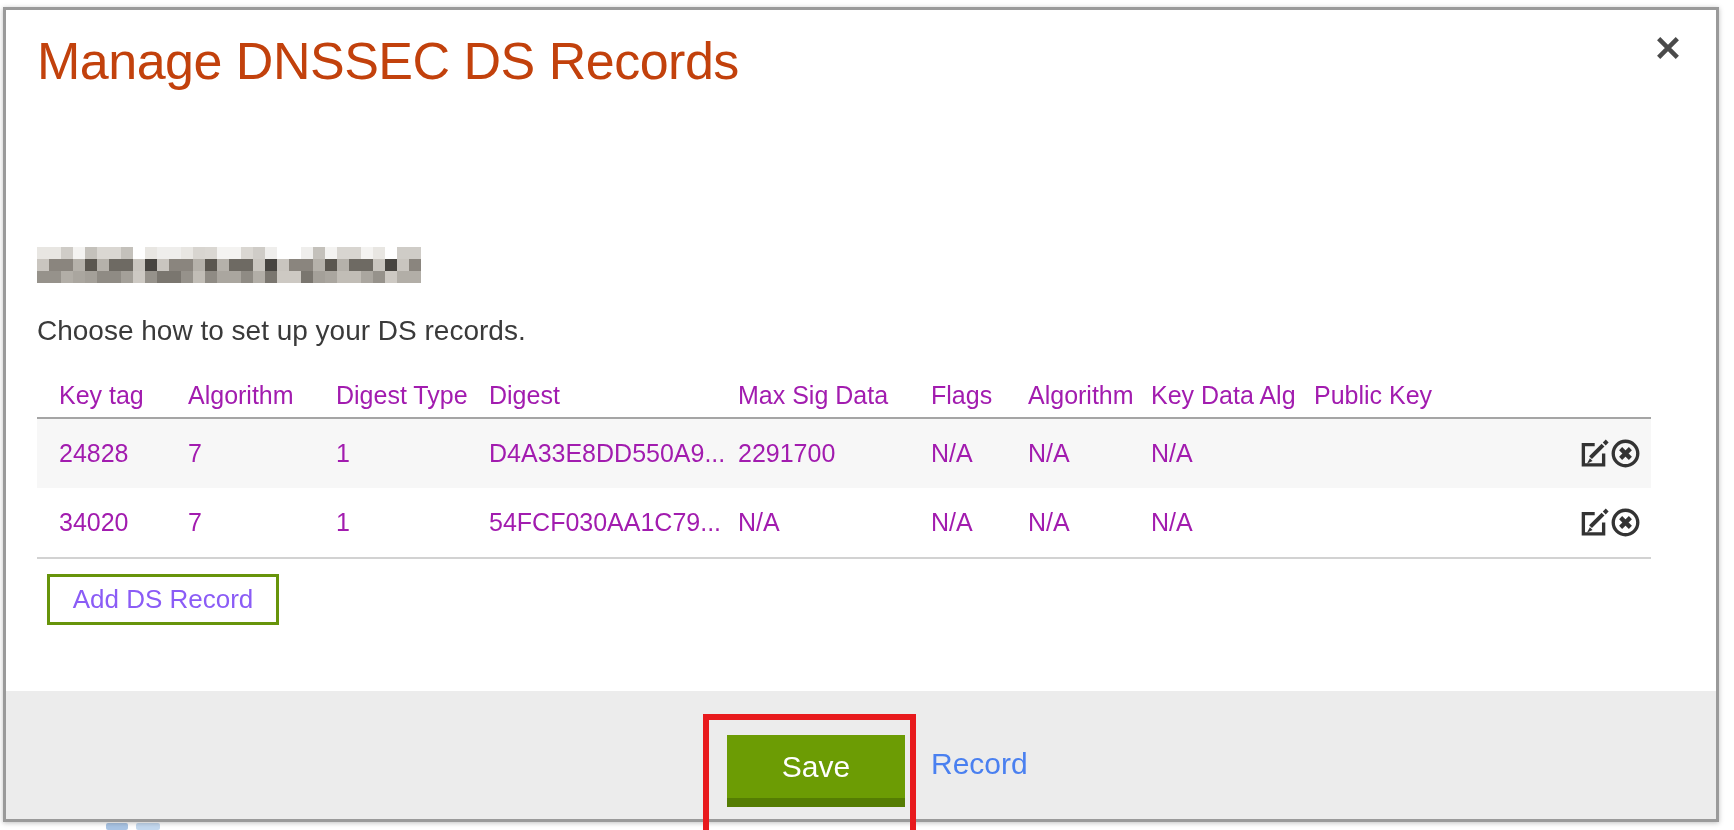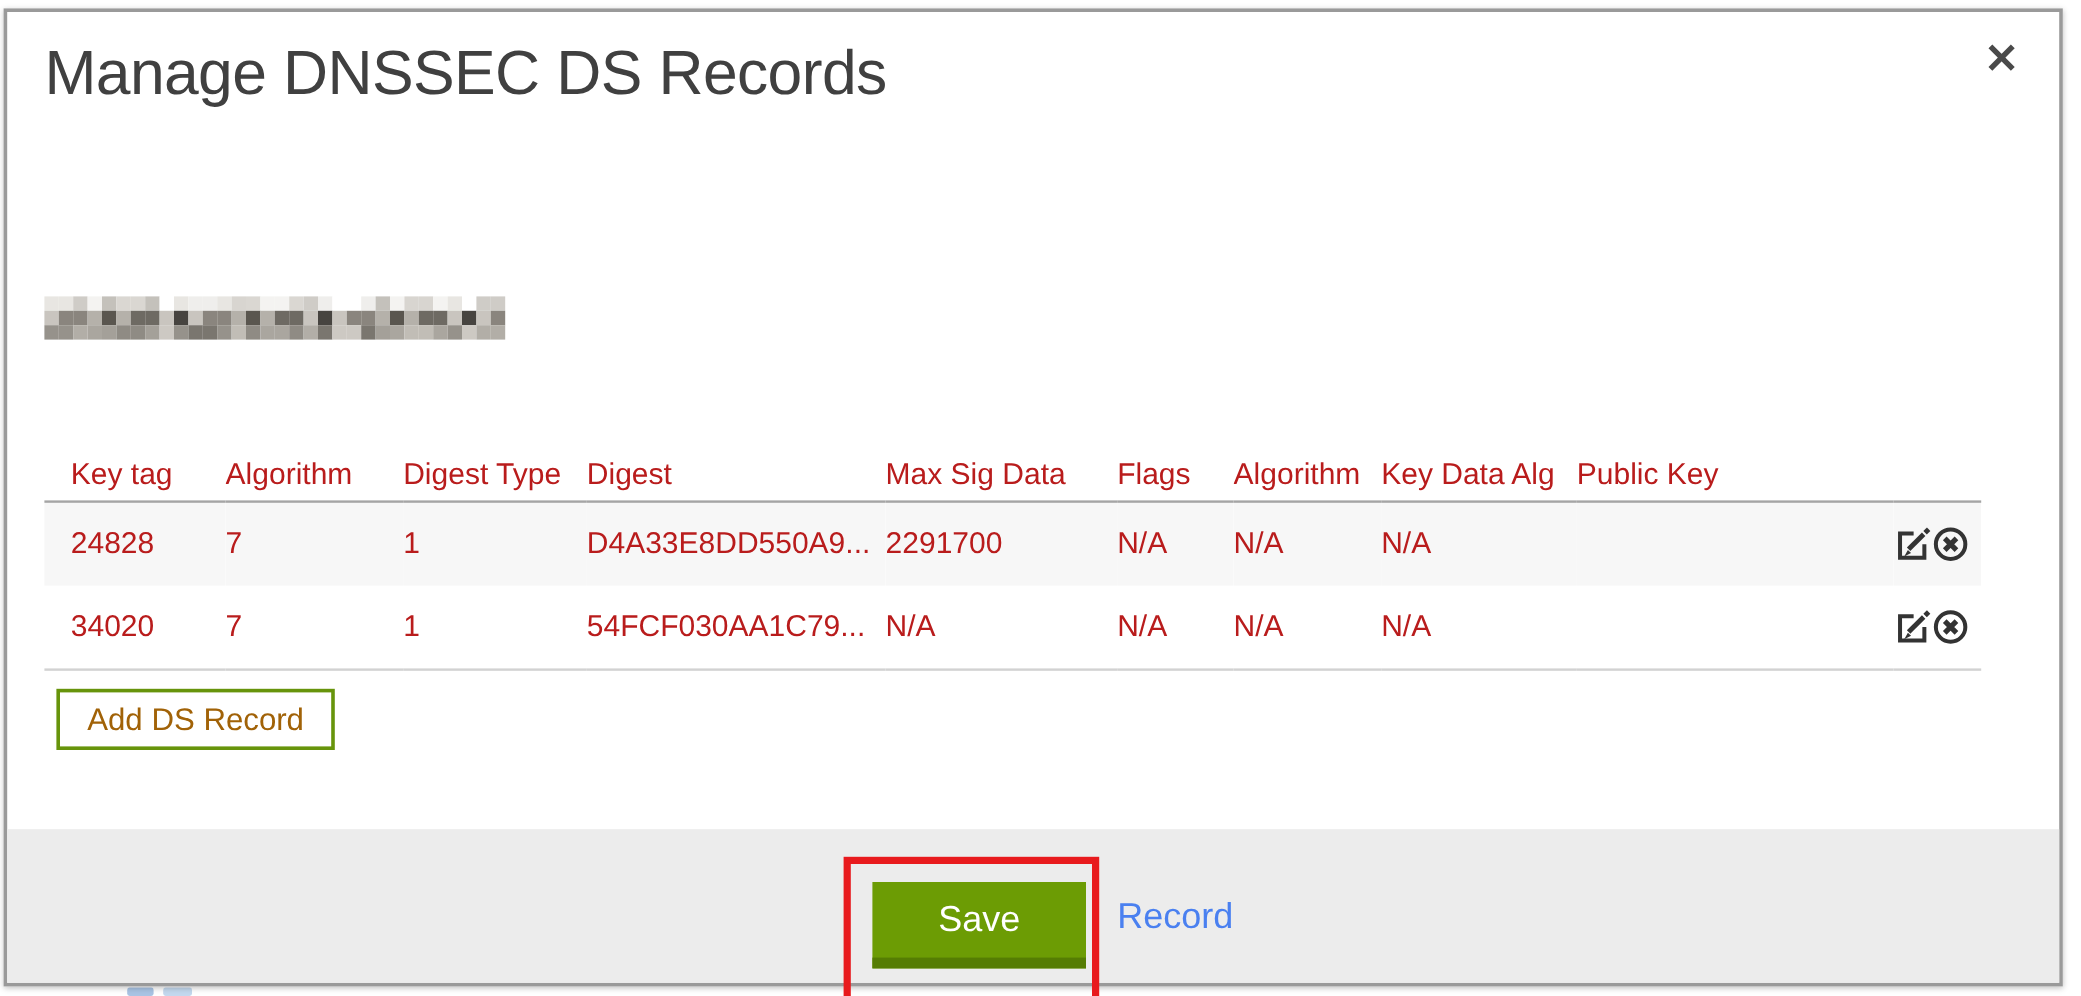--- a/index.html
+++ b/index.html
@@ -8,49 +8,49 @@
 
   .page-frag { position:absolute; height:7px; border-radius:2px; }
   .frag1 { left:106px; top:823px; width:22px; background:#a9c4e4; }
   .frag2 { left:136px; top:823px; width:24px; background:#c3d8ee; }
 
   .dialog { position:absolute; left:3px; top:7px; width:1716px; height:815px;
             background:#ffffff; border:3px solid #9a9a9a;
             box-shadow:0 1px 5px rgba(0,0,0,.25); }
 
   .dlg-title { position:absolute; left:31px; top:21px; font-size:52px; font-weight:400;
-               letter-spacing:-0.5px; color:#404040; }
+               letter-spacing:-0.5px; color:#c2410c; }
 
   .close-btn { position:absolute; right:30px; top:20px; width:36px; height:36px;
                cursor:pointer; display:flex; align-items:center; justify-content:center; }
 
   .domain-redaction { position:absolute; left:31px; top:237px; width:384px; height:36px;
                       display:grid; grid-template-columns:repeat(32,1fr);
                       grid-template-rows:repeat(3,1fr); }
   .domain-redaction div { width:100%; height:100%; }
 
   .subtitle { position:absolute; left:31px; top:305px; font-size:28px; color:#3a3a3a; }
 
   table.ds-table { position:absolute; left:31px; top:363px; width:1614px;
                    border-collapse:collapse; table-layout:fixed;
-                   font-size:25px; color:#b91c1c; }
+                   font-size:25px; color:#a21caf; }
   .ds-table th { font-weight:400; text-align:left; height:45px; vertical-align:middle;
                  border-bottom:2px solid #a5a5a5; white-space:nowrap; overflow:hidden; }
   .ds-table td { height:70px; vertical-align:middle; white-space:nowrap; overflow:hidden; }
   .ds-table th:first-child, .ds-table td:first-child { padding-left:22px; }
   .ds-table tr.row-odd  { background:#f7f7f7;margin-top:44px; }
   .ds-table tr.row-even { background:#ffffff; }
   .ds-table tr.row-even td { border-bottom:2px solid #d2d2d2; }
   td.actions { text-align:right; padding-right:10px; }
   td.actions .icon-btn { display:inline-block; width:31px; height:31px; vertical-align:middle;
                          cursor:pointer; }
   td.actions .icon-btn + .icon-btn { margin-left:1px; }
 
   .add-btn { position:absolute; left:41px; top:564px; width:232px; height:51px;
-             background:#ffffff; border:3px solid #67940b; color:#a16207;
+             background:#ffffff; border:3px solid #67940b; color:#8b5cf6;
              font-size:26px; font-family:"Liberation Sans", sans-serif;
              display:flex; align-items:center; justify-content:center; cursor:pointer; }
 
   .footer { position:absolute; left:0; bottom:0; width:100%; height:128px; background:#ececec; }
 
   .save-highlight { position:absolute; left:697px; top:23px; width:213px; height:132px;
                     border:6px solid #e81a1d; }
   .save-btn { position:absolute; left:18px; top:15px; width:178px; height:72px;
               background:#6c9c04; border:none; border-bottom:9px solid #557d03;
               color:#ffffff; font-size:30px; font-family:"Liberation Sans", sans-serif;
@@ -166,20 +166,21 @@
       <div style="background: rgb(170, 166, 159);"></div>
       <div style="background: rgb(193, 189, 182);"></div>
       <div style="background: rgb(193, 189, 182);"></div>
       <div style="background: rgb(170, 166, 159);"></div>
       <div style="background: rgb(150, 146, 139);"></div>
       <div style="background: rgb(205, 201, 195);"></div>
       <div style="background: rgb(178, 174, 167);"></div>
       <div style="background: rgb(178, 174, 167);"></div>
     </div>
 
+  <div class="subtitle">Choose how to set up your DS records.</div>
 
   <table class="ds-table">
     <colgroup>
       <col style="width:151px">
         <col style="width:148px">
         <col style="width:153px">
       <col style="width:249px">
         <col style="width:193px">
         <col style="width:97px">
       <col style="width:123px">

